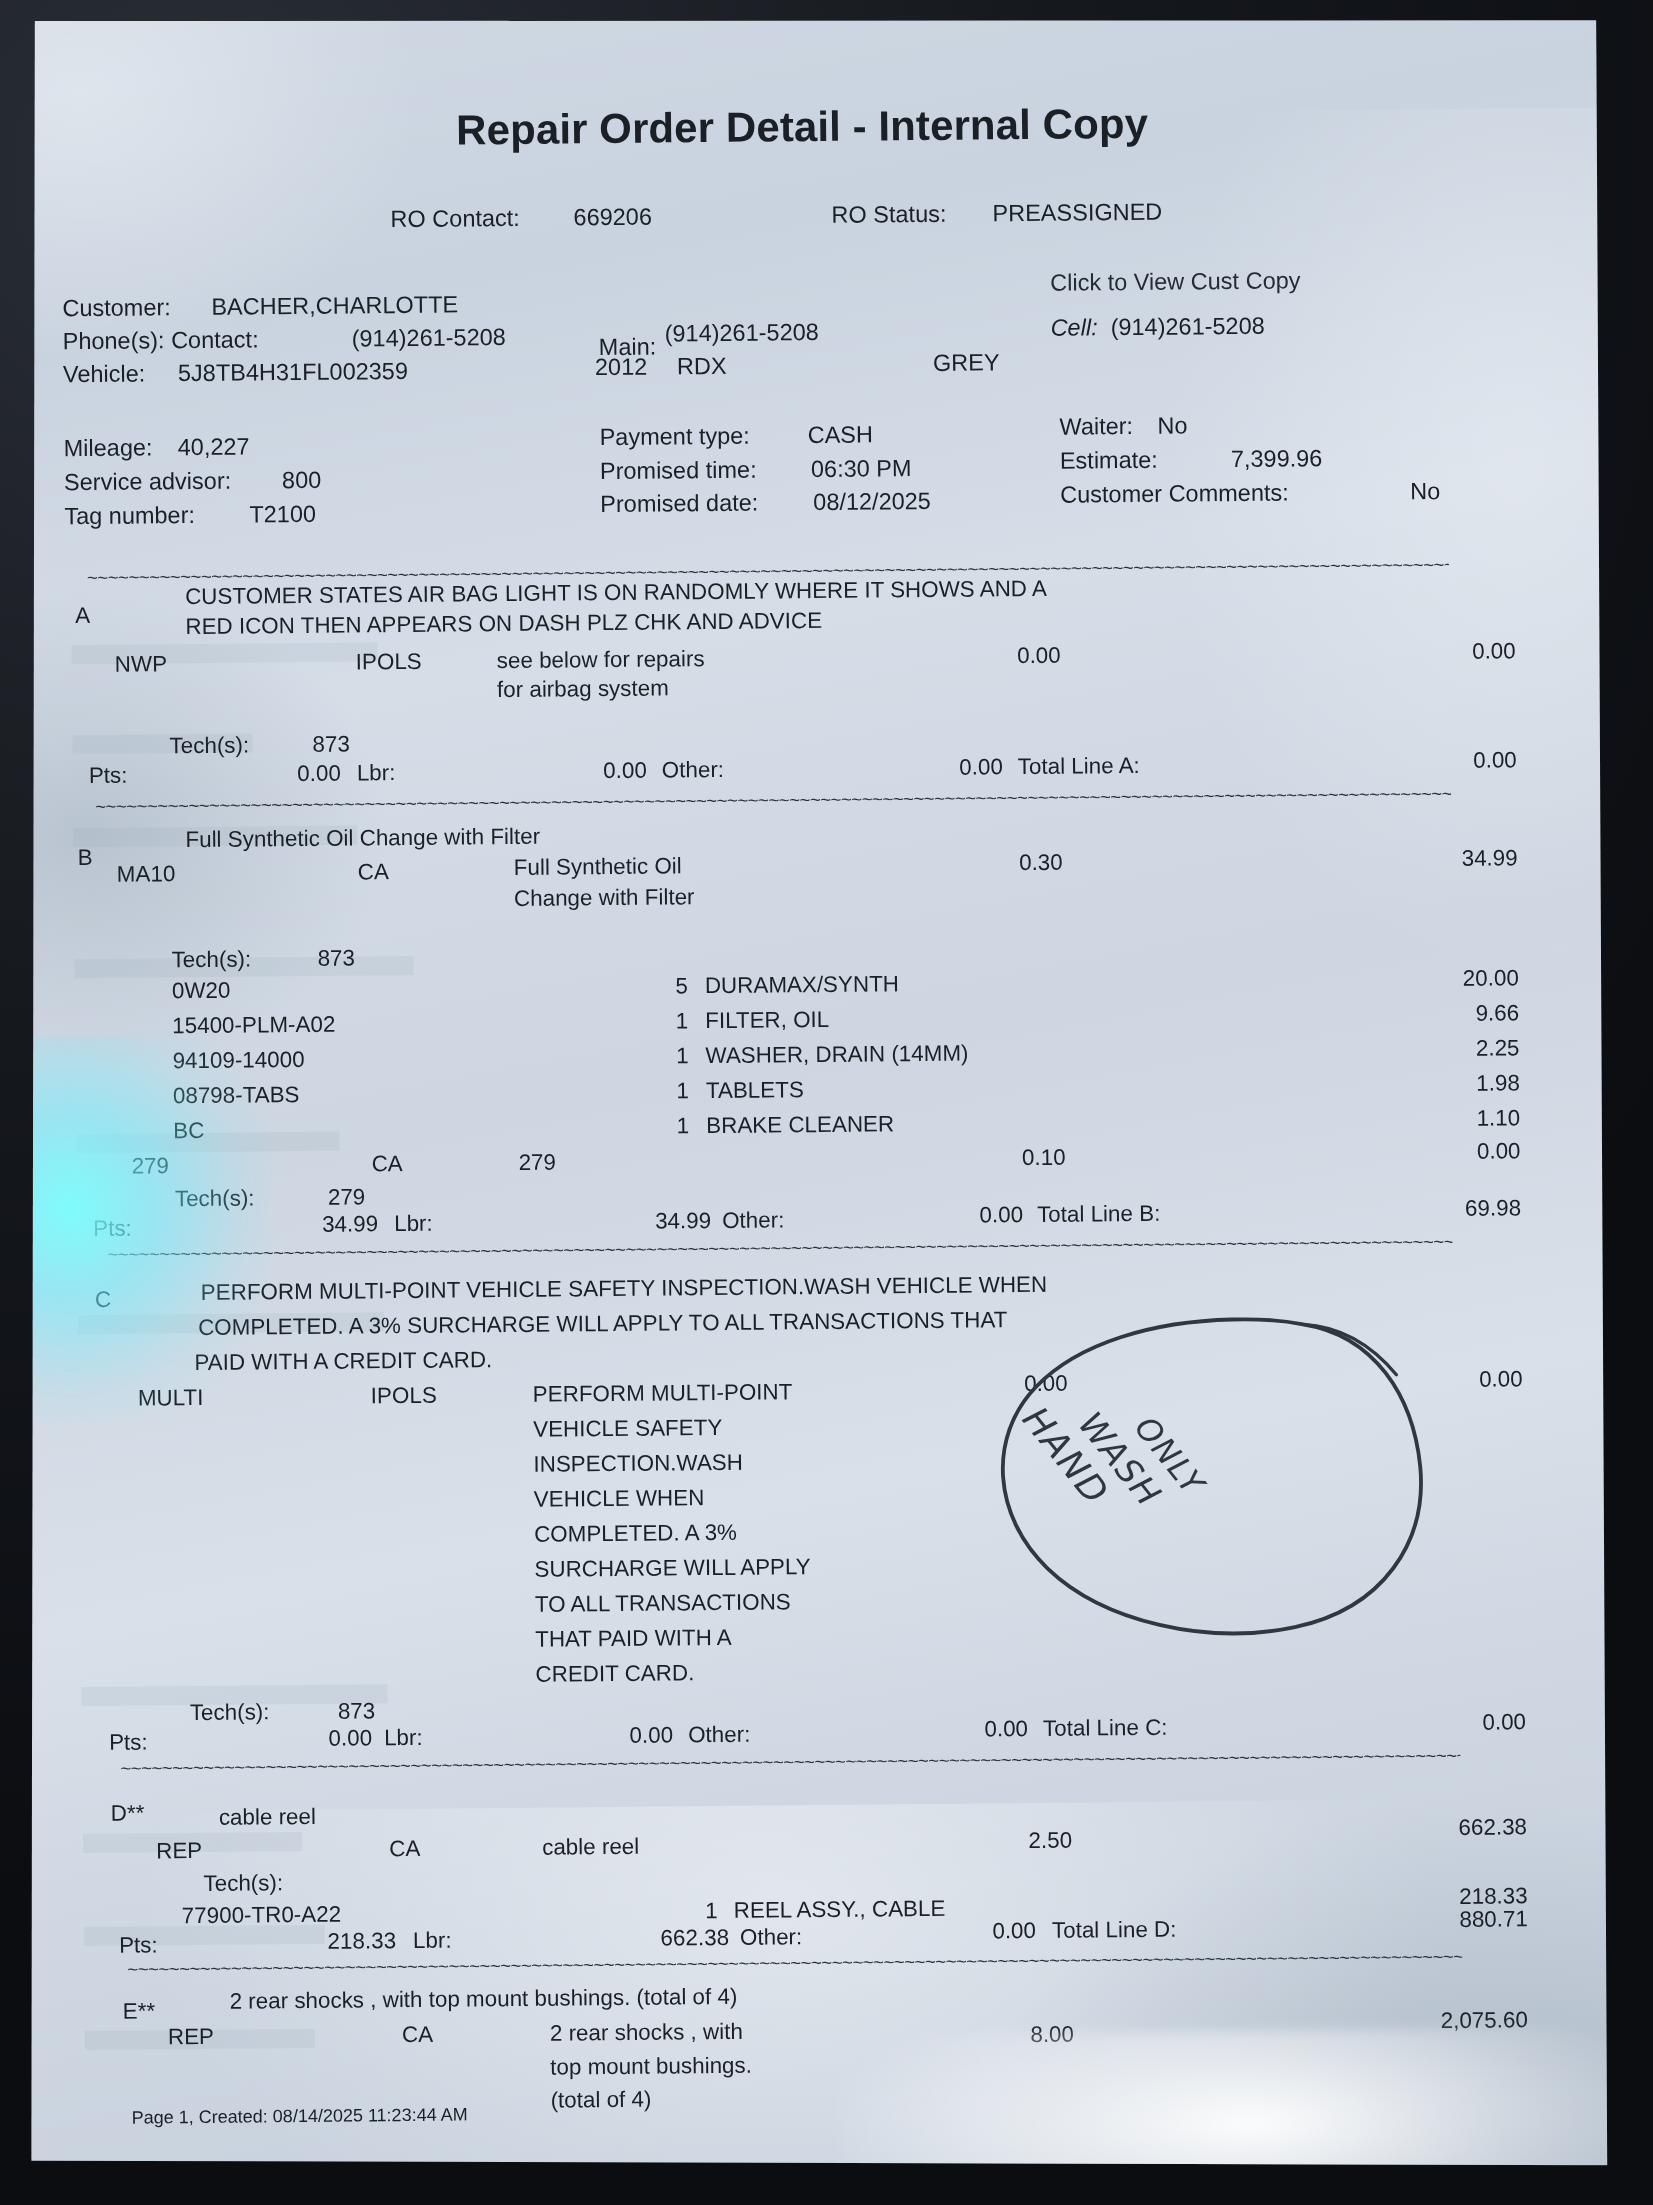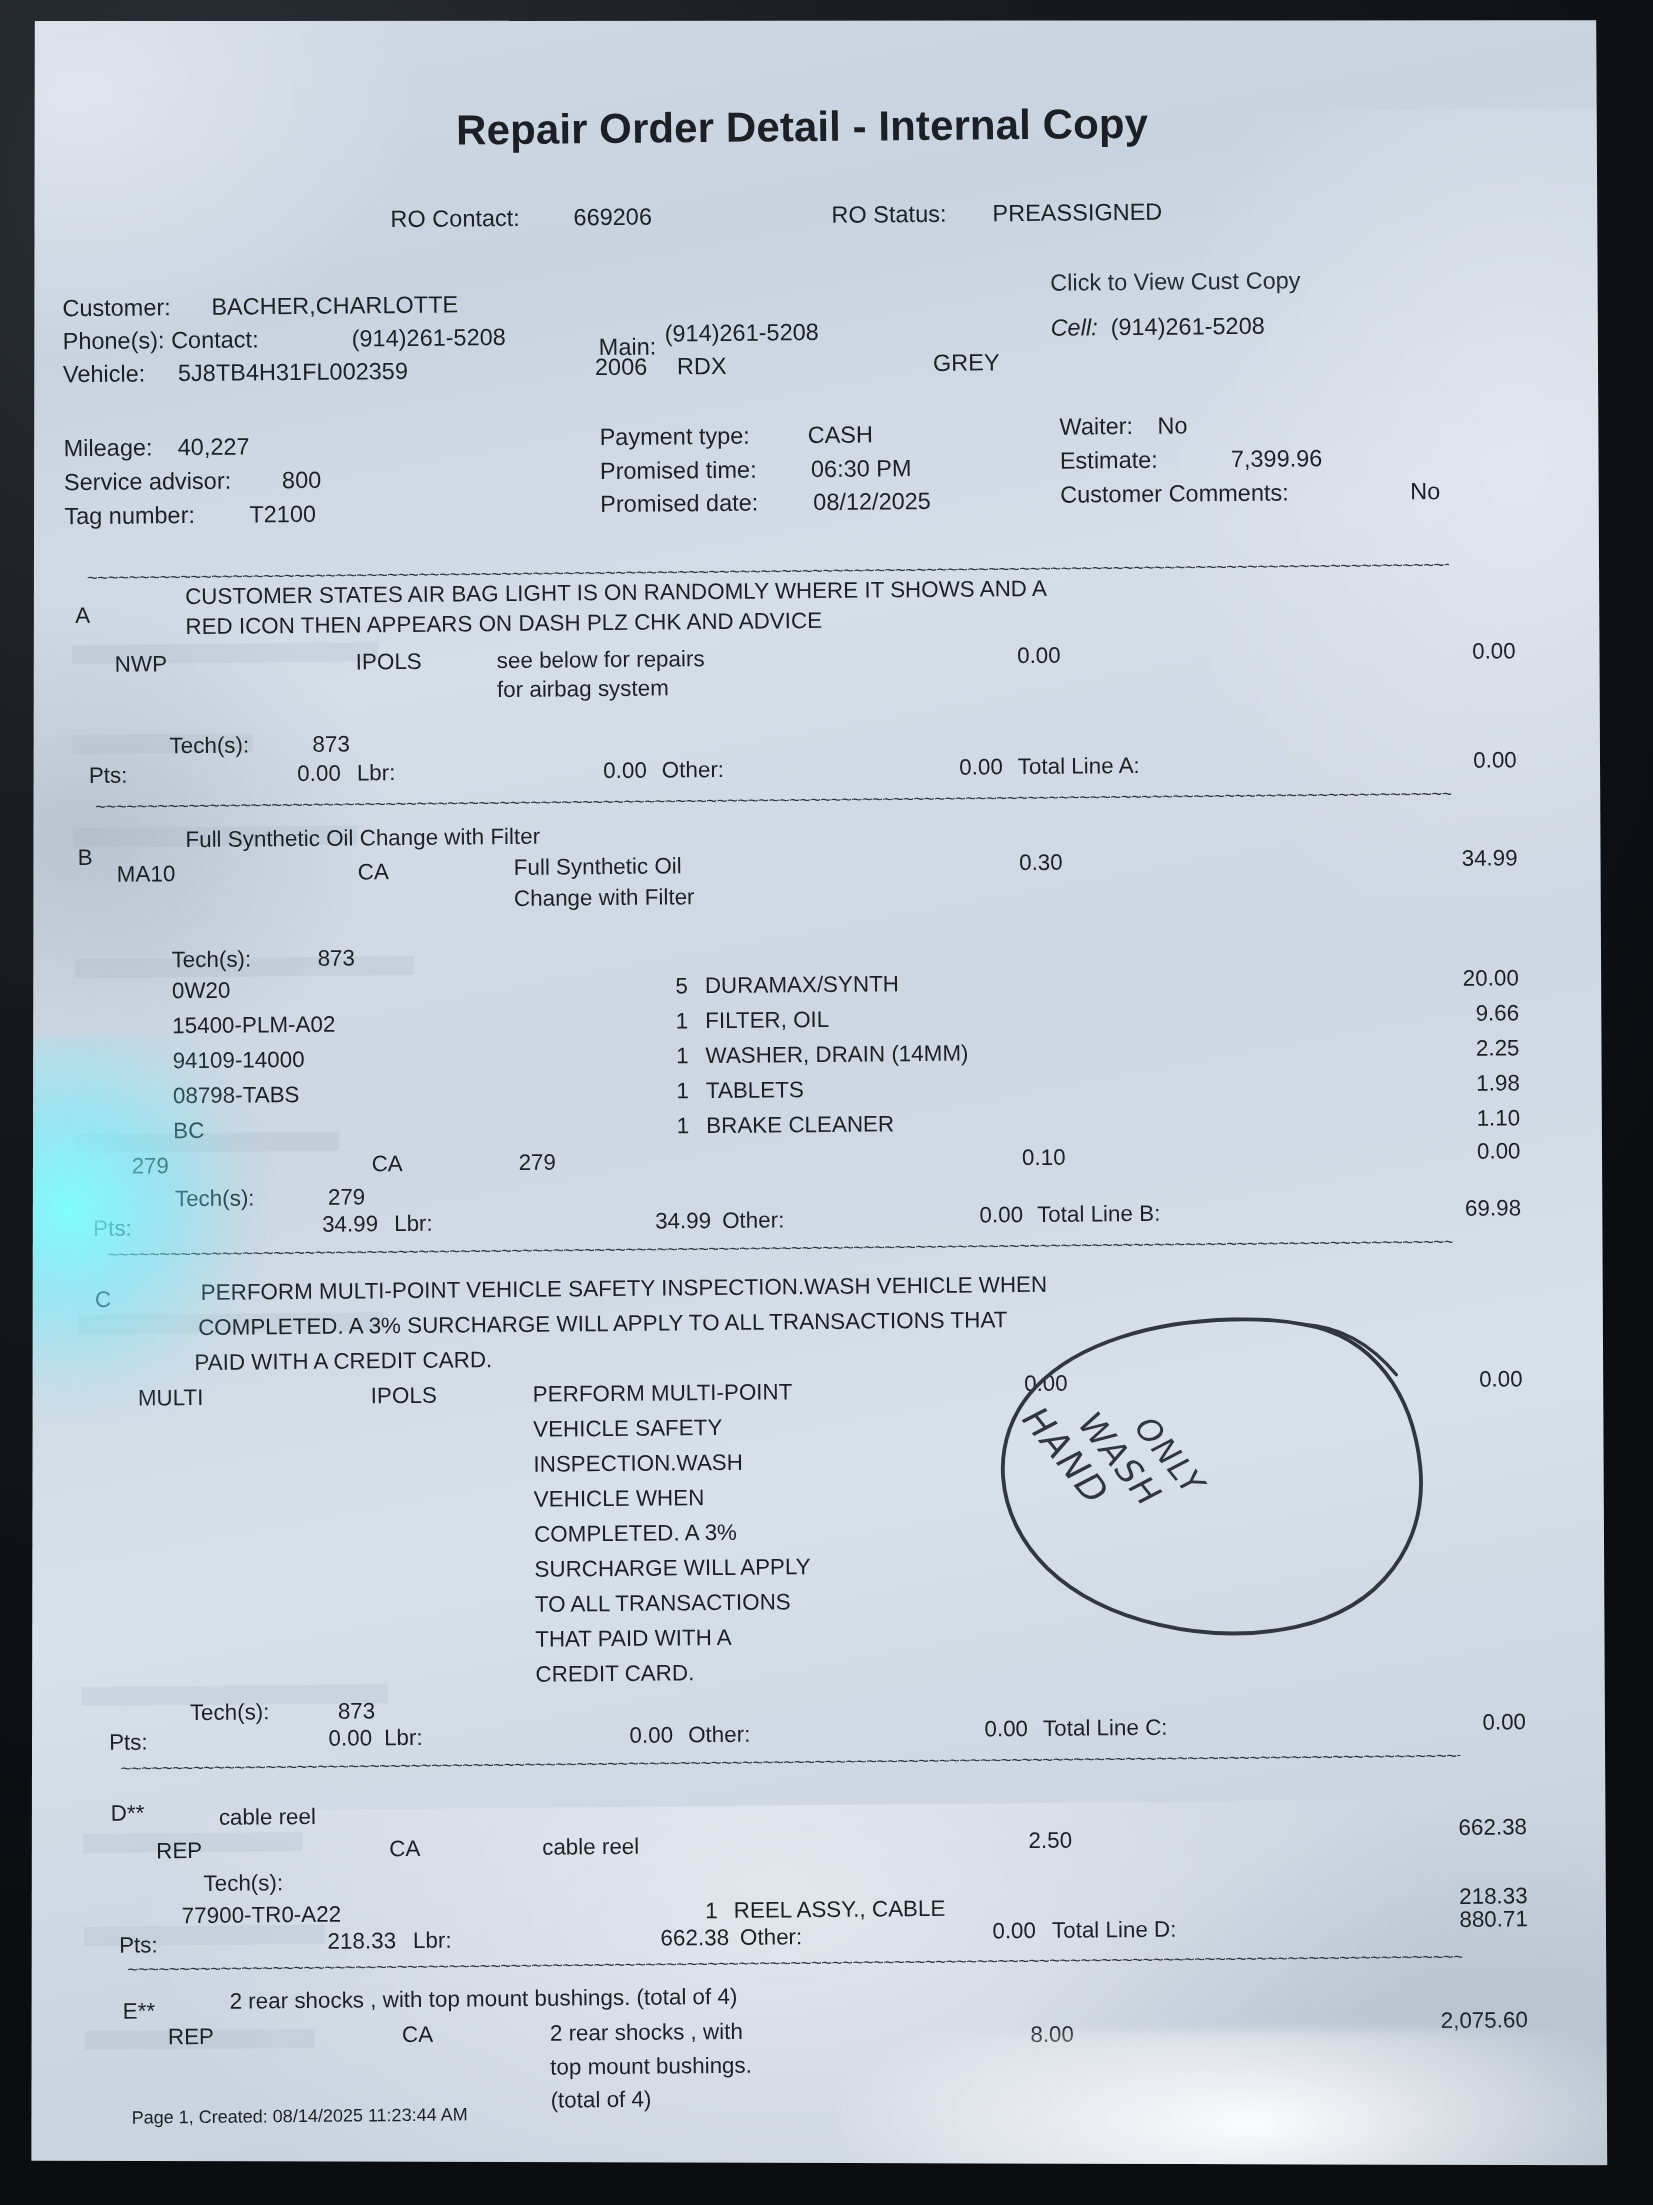--- a/index.html
+++ b/index.html
@@ -212,21 +212,21 @@
 
       <div class="t hdr-line" style="left:60px; top:315px;">Phone(s): Contact:</div>
       <div class="t hdr-line" style="left:349px; top:315px;">(914)261-5208</div>
       <div class="t hdr-line" style="left:596px; top:313px;margin-top:13px;">Main:</div>
       <div class="t hdr-line" style="left:662px; top:313px;">(914)261-5208</div>
       <div class="t hdr-line" style="left:1048px; top:311px;font-style:italic;">Cell:</div>
       <div class="t hdr-line" style="left:1108px; top:311px;">(914)261-5208</div>
 
       <div class="t hdr-line" style="left:60px; top:348px;">Vehicle:</div>
       <div class="t hdr-line" style="left:175px; top:348px;">5J8TB4H31FL002359</div>
-      <div class="t hdr-line" style="left:592px; top:346px;">2006</div>
+      <div class="t hdr-line" style="left:592px; top:346px;">2012</div>
       <div class="t hdr-line" style="left:674px; top:346px;">RDX</div>
       <div class="t hdr-line" style="left:930px; top:345px;">GREY</div>
 
       <div class="t hdr-line" style="left:60px; top:422px;">Mileage:</div>
       <div class="t hdr-line" style="left:174px; top:422px;">40,227</div>
       <div class="t hdr-line" style="left:60px; top:456px;">Service advisor:</div>
       <div class="t hdr-line" style="left:278px; top:456px;">800</div>
       <div class="t hdr-line" style="left:60px; top:490px;">Tag number:</div>
       <div class="t hdr-line" style="left:245px; top:490px;">T2100</div>
 

